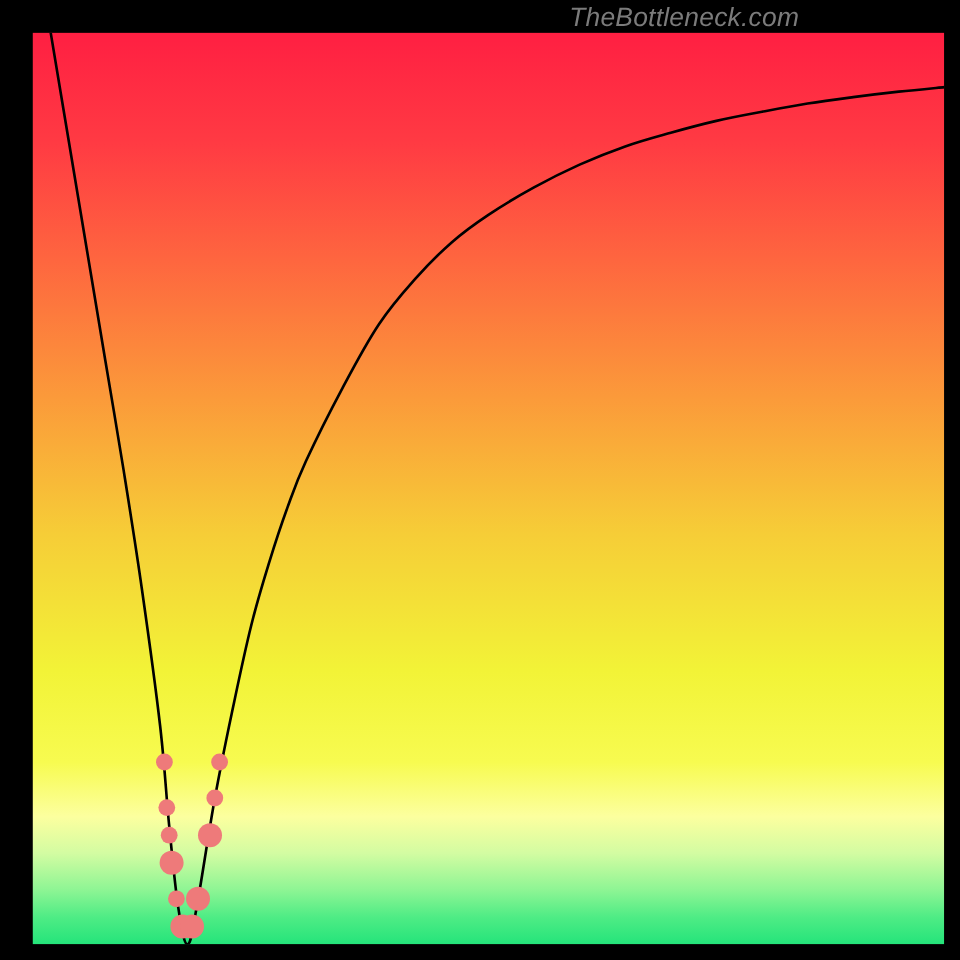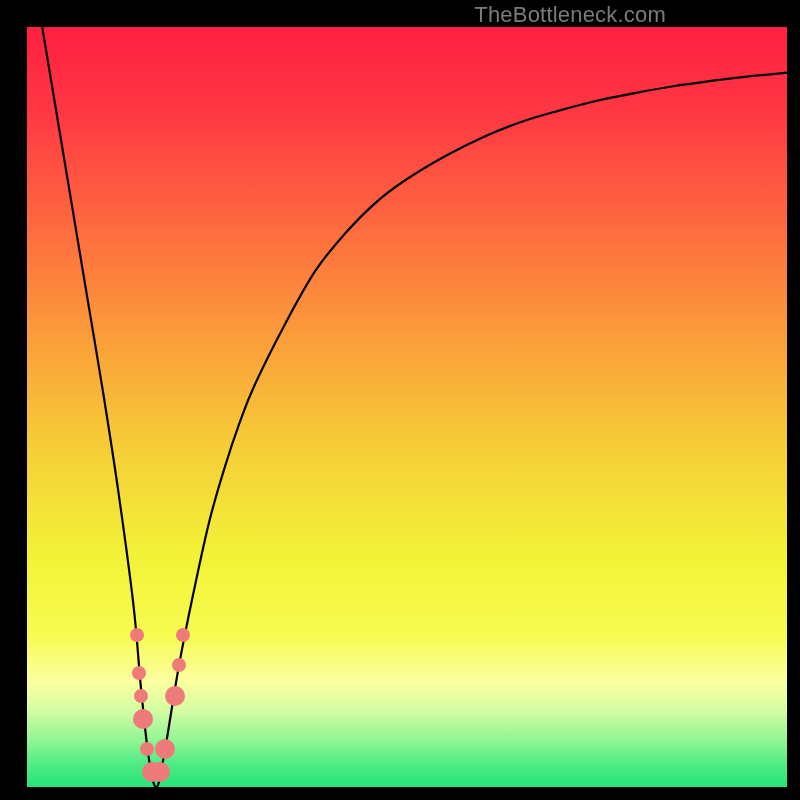--- a/index.html
+++ b/index.html
@@ -9,20 +9,21 @@
     height: 800px;
     overflow: hidden;
     background: #000;
     font-family: Arial, Helvetica, sans-serif;
   }
   .stage {
     position: relative;
     width: 676px;
     height: 800px;
     background: #000;
+    font-style: italic;
   }
   .plot-area {
     position: absolute;
     left: 27px;
     top: 27px;
     width: 760px;
     height: 760px;
     overflow: hidden;
   }
   .gradient-bg {

